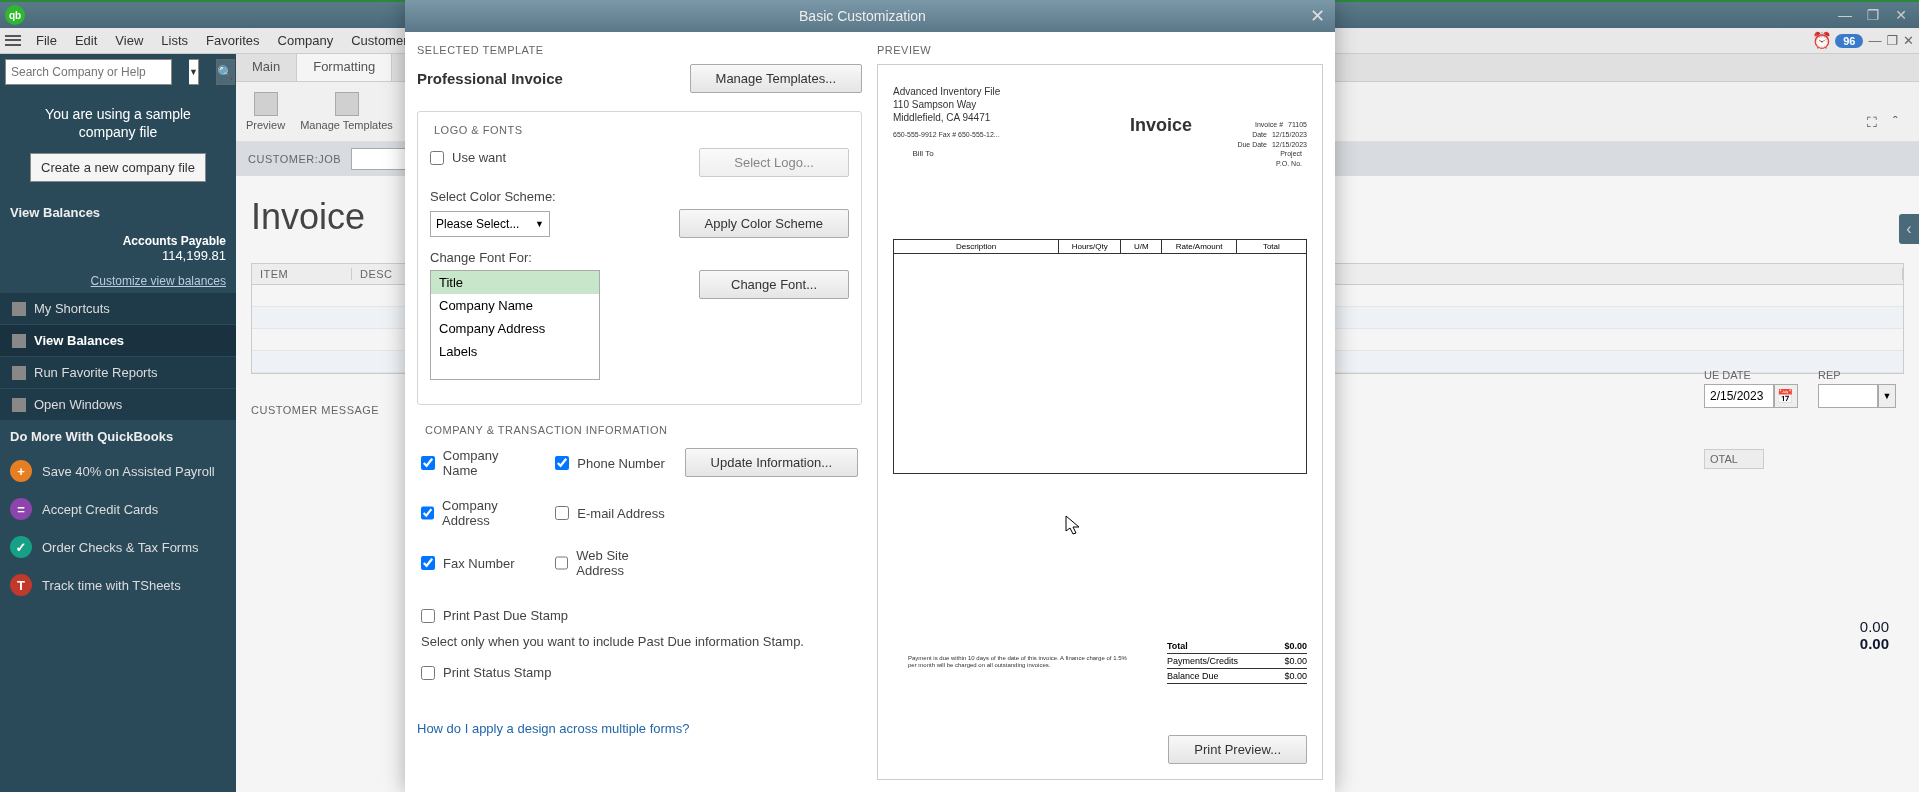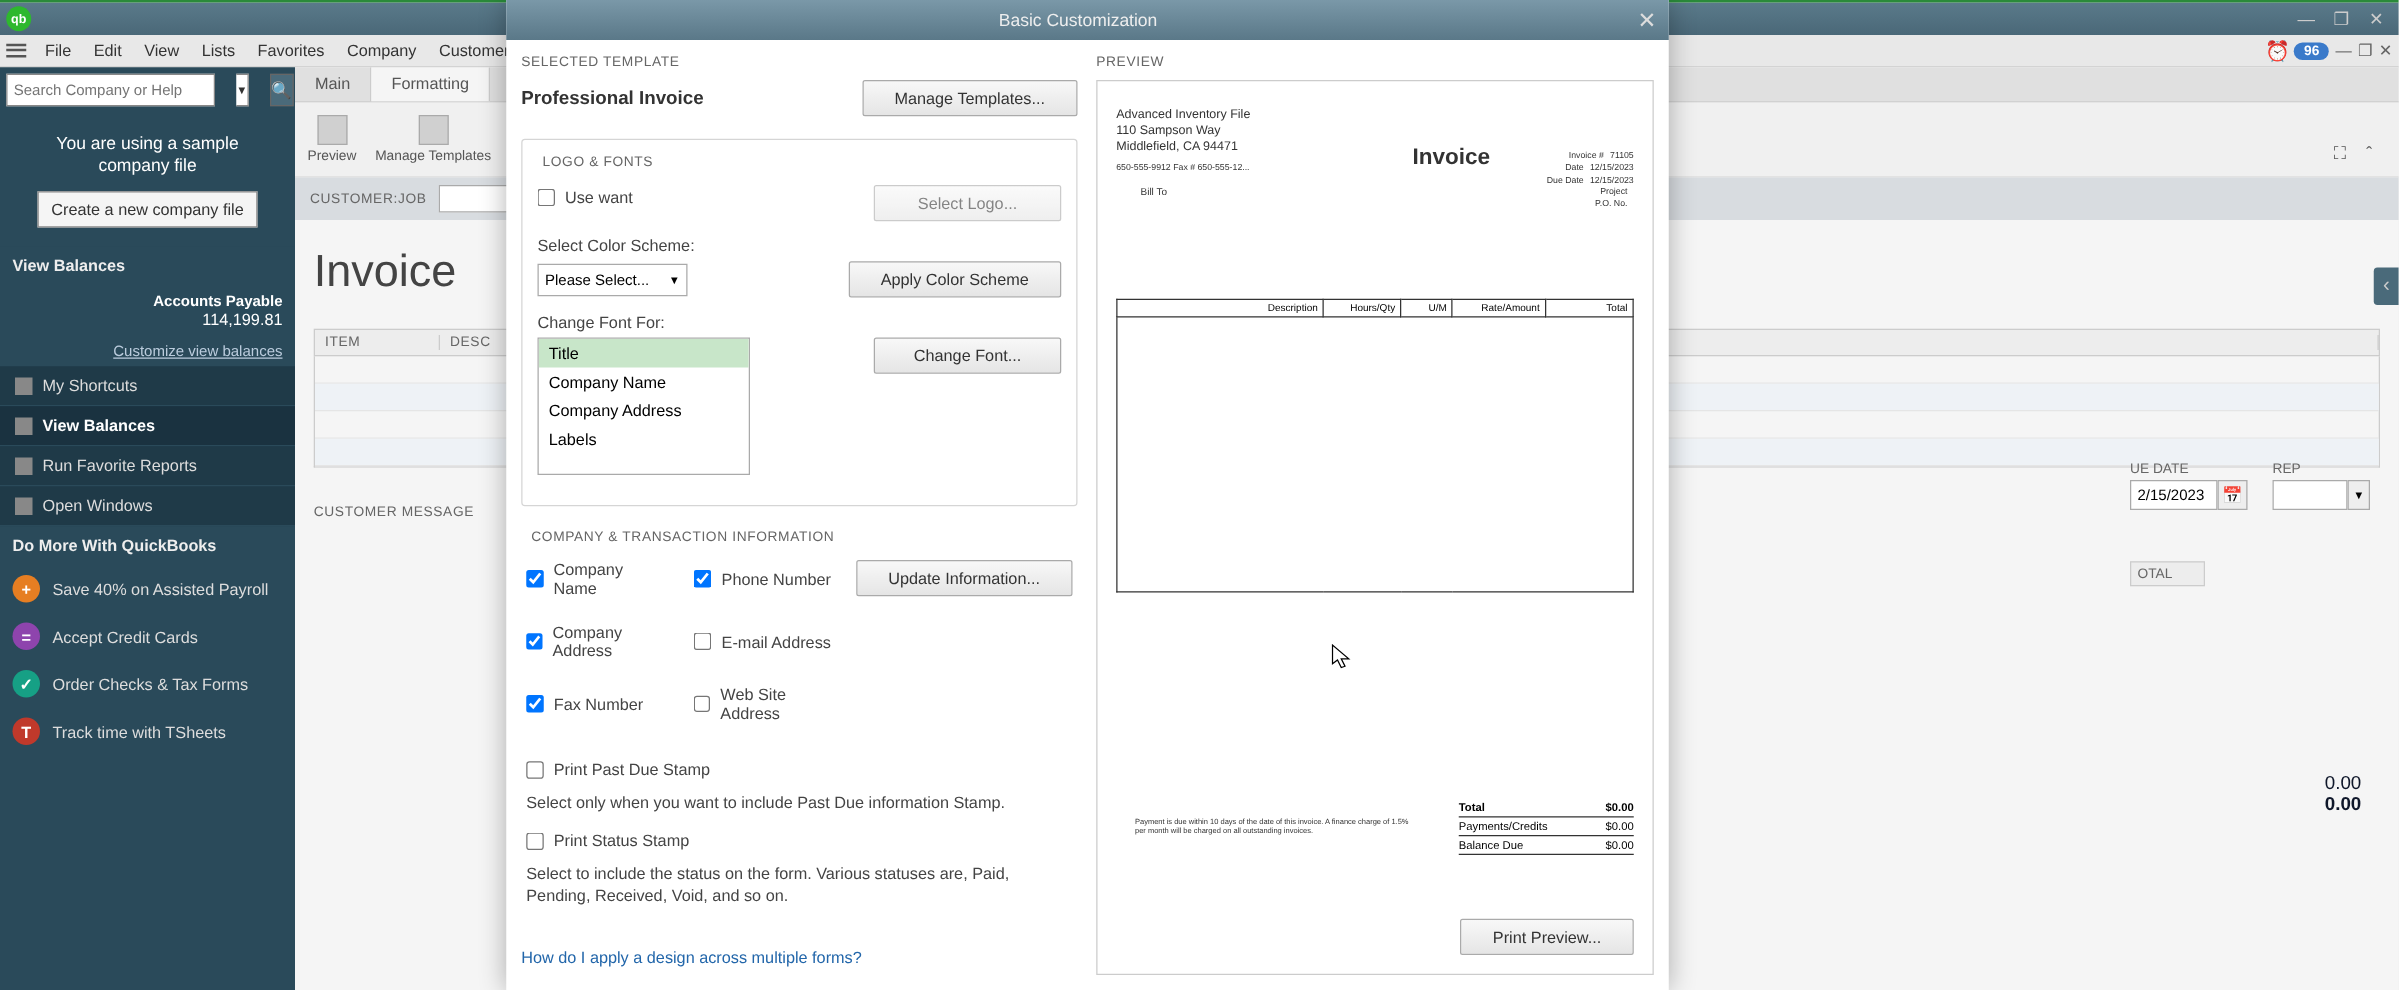--- a/index.html
+++ b/index.html
@@ -111,21 +111,21 @@
 .font-list-item.selected { background: #c8e6c9; }
 .company-info-grid { display: grid; grid-template-columns: 1fr 1fr; gap: 10px 20px; margin-bottom: 10px; }
 .help-text { font-size: 13px; color: #444; margin-top: 5px; line-height: 1.4; }
 .help-link { font-size: 13px; color: #2266aa; cursor: pointer; margin-top: 12px; display: inline-block; }
 
 
 .preview-company { font-size: 10px; color: #333; line-height: 1.3; }
 .preview-invoice-title { position: absolute; right: 130px; top: 50px; font-size: 18px; font-weight: bold; color: #333; }
 .preview-meta { position: absolute; right: 15px; top: 55px; font-size: 7px; color: #333; text-align: right; line-height: 1.4; }
 .preview-meta .row { display: flex; justify-content: flex-end; gap: 5px; }
-.preview-table { margin-top: 80px; width: 100%; border-collapse: collapse; font-size: 8px; text-align: right; }
+.preview-table { margin-top: 80px; width: 100%; border-collapse: collapse; font-size: 8px; }
 .preview-table th { border: 1px solid #333; padding: 2px 4px; font-weight: normal; }
 .preview-table-body { height: 220px; }
 .preview-totals { position: absolute; right: 15px; bottom: 95px; font-size: 9px; width: 140px; }
 .preview-totals .trow { display: flex; justify-content: space-between; border-bottom: 1px solid #333; padding: 2px 0; }
 .preview-totals .trow.bold { font-weight: bold; }
 .preview-fine { position: absolute; left: 30px; bottom: 110px; font-size: 6px; color: #333; width: 220px; line-height: 1.2; }
 .print-preview-btn { position: absolute; right: 15px; bottom: 15px; }
 
 
 .cursor { position: absolute; left: 1065px; top: 515px; z-index: 200; pointer-events: none; }
@@ -375,21 +375,20 @@
         </div>
         <label class="checkbox-row" style="margin-top:10px;">
             <input type="checkbox" style="">
             <span>Print Past Due Stamp</span>
           </label>
         <div class="help-text">Select only when you want to include Past Due information Stamp.</div>
         <label class="checkbox-row" style="margin-top:14px;">
             <input type="checkbox" style="">
             <span>Print Status Stamp</span>
           </label>
-        <div class="help-text">Select to include the status on the form. Various statuses are, Paid, Pending, Received, Void, and so on.</div>
       </div>
       <a class="help-link">How do I apply a design across multiple forms?</a>
     </div>
 
     <div style="flex:1;display:flex;flex-direction:column;">
       <div class="section-label">PREVIEW</div>
       <div class="modal-right">
         <div class="preview-company">
           <div>Advanced Inventory File</div>
           <div>110 Sampson Way</div>

